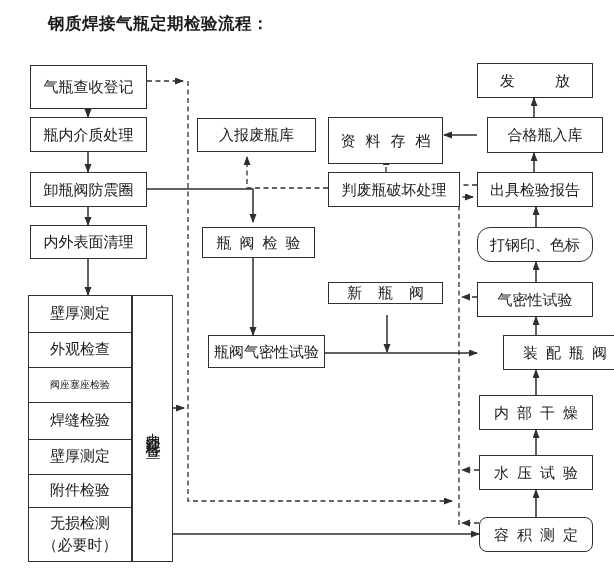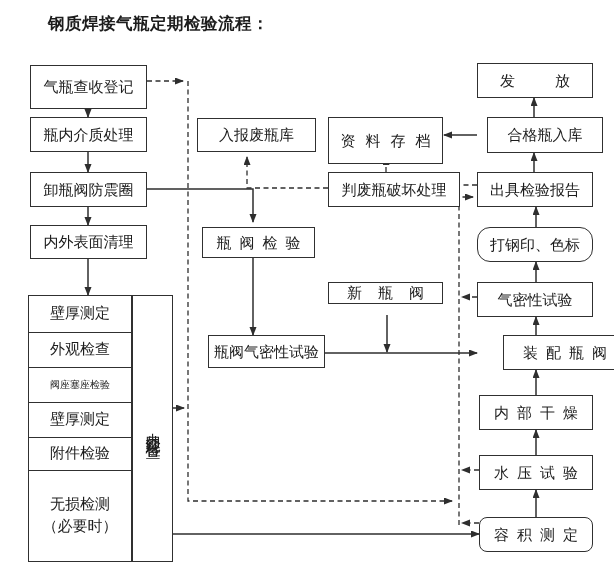--- a/index.html
+++ b/index.html
@@ -109,20 +109,23 @@
   <div class="stack">
     <div class="row" style="height:37px;">
       <span>壁厚测定</span>
       </div>
     <div class="row" style="height:35px;">
       <span>外观检查</span>
       </div>
     <div class="row small" style="height:35px;">
       <span>阀座塞座检验</span>
       </div>
+    <div class="row" style="height:37px;">
+      <span>焊缝检验</span>
+      </div>
     <div class="row" style="height:35px;">
       <span>壁厚测定</span>
       </div>
     <div class="row" style="height:33px;">
       <span>附件检验</span>
       </div>
     <div class="row">
       <span>无损检测</span>
       <span>（必要时）</span>
       </div>

